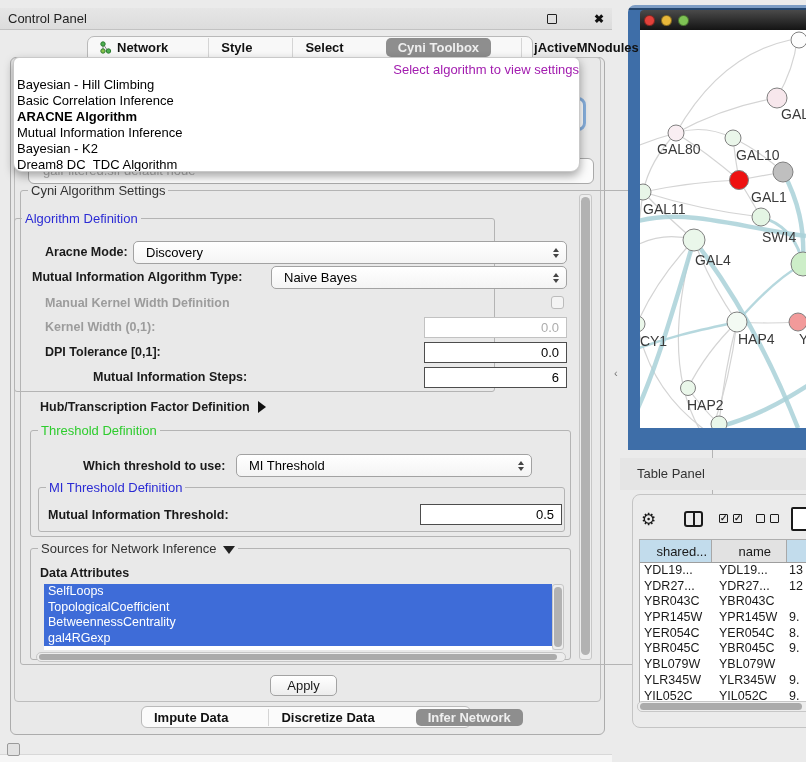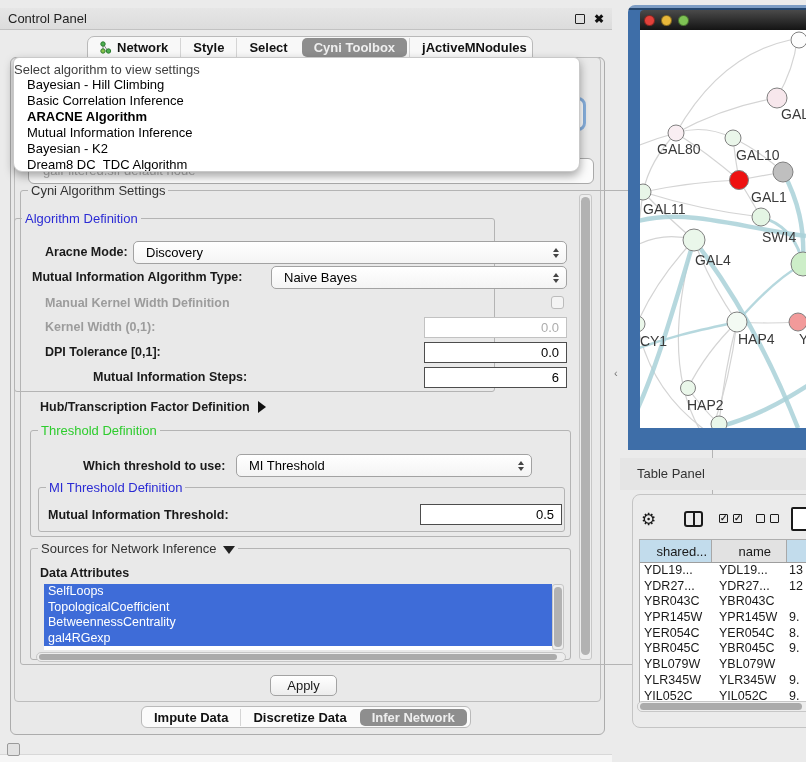--- a/index.html
+++ b/index.html
@@ -1,19 +1,19 @@
 <!DOCTYPE html>
 <html><head>
 <meta charset="utf-8">
 <style>
   * { margin:0; padding:0; box-sizing:border-box; }
   html,body { width:806px; height:762px; }
   body { position:relative; overflow:hidden; background:#EBEBEB;
          font-family:"Liberation Sans", sans-serif; color:#1a1a1a; }
-  .abs { position:absolute; }
+  .abs { position:absolute;gap:28px; }
 
   
   .cp-titlebar { left:0; top:8; top:8px; width:612px; height:22px;
     background:linear-gradient(#E6E6E6,#DCDCDC); border-bottom:1px solid #C2C2C2;
     display:flex; align-items:center; padding:0 8px; font-size:13px; color:#222; }
   .cp-titlebar .spacer { flex:1; }
   .float-icon { width:10px; height:10px; border:1.5px solid #222; border-radius:1px; margin-right:9px; }
   .close-icon { font-size:12px; font-weight:bold; color:#111; line-height:10px; }
 
   .tabbar { left:87px; top:36px; width:446px; height:23px; background:#F8F8F8;
@@ -32,22 +32,22 @@
   .focus-combo { left:30px; top:97px; width:556px; height:34px; background:#fff;
     border:3px solid #86AEDC; border-radius:8px; z-index:1; }
   .table-combo { left:28px; top:158px; width:566px; height:26px; background:#FBFBFB;
     border:1px solid #A9A9A9; border-radius:6px; z-index:1; font-size:13px; color:#B0B0B0;
     line-height:24px; padding-left:14px; }
 
   
   .popup { left:13px; top:57px; width:567px; height:115px; background:#FFFFFF;
     border:1px solid #C9C9C9; border-radius:6px 6px 9px 9px;
     box-shadow:0 4px 10px rgba(0,0,0,0.35); z-index:5; overflow:hidden; }
-  .popup .placeholder { text-align:left; color:#404040; font-size:13px; padding-top:4px; height:19px; }
-  .popup .opt { font-size:13px; line-height:16px; padding-left:13px; color:#000; }
+  .popup .placeholder { text-align:right; color:#a21caf; font-size:13px; padding-top:4px; height:19px; }
+  .popup .opt { font-size:13px; line-height:16px; padding-left:3px; color:#000; }
   .popup .opt.bold { font-weight:bold; }
 
   
   .group { border:1px solid #B4B4B4; border-radius:3px; }
   .legend { position:absolute; top:-8px; left:7px; background:#E9E9E9; padding:0 3px;
     font-size:13px; color:#333; white-space:nowrap; }
   .legend.blue { color:#2B2BD4; }
   .legend.green { color:#2ECC2E; }
 
   .flabel { position:absolute; font-size:12.5px; font-weight:bold; color:#1a1a1a; white-space:nowrap; }

